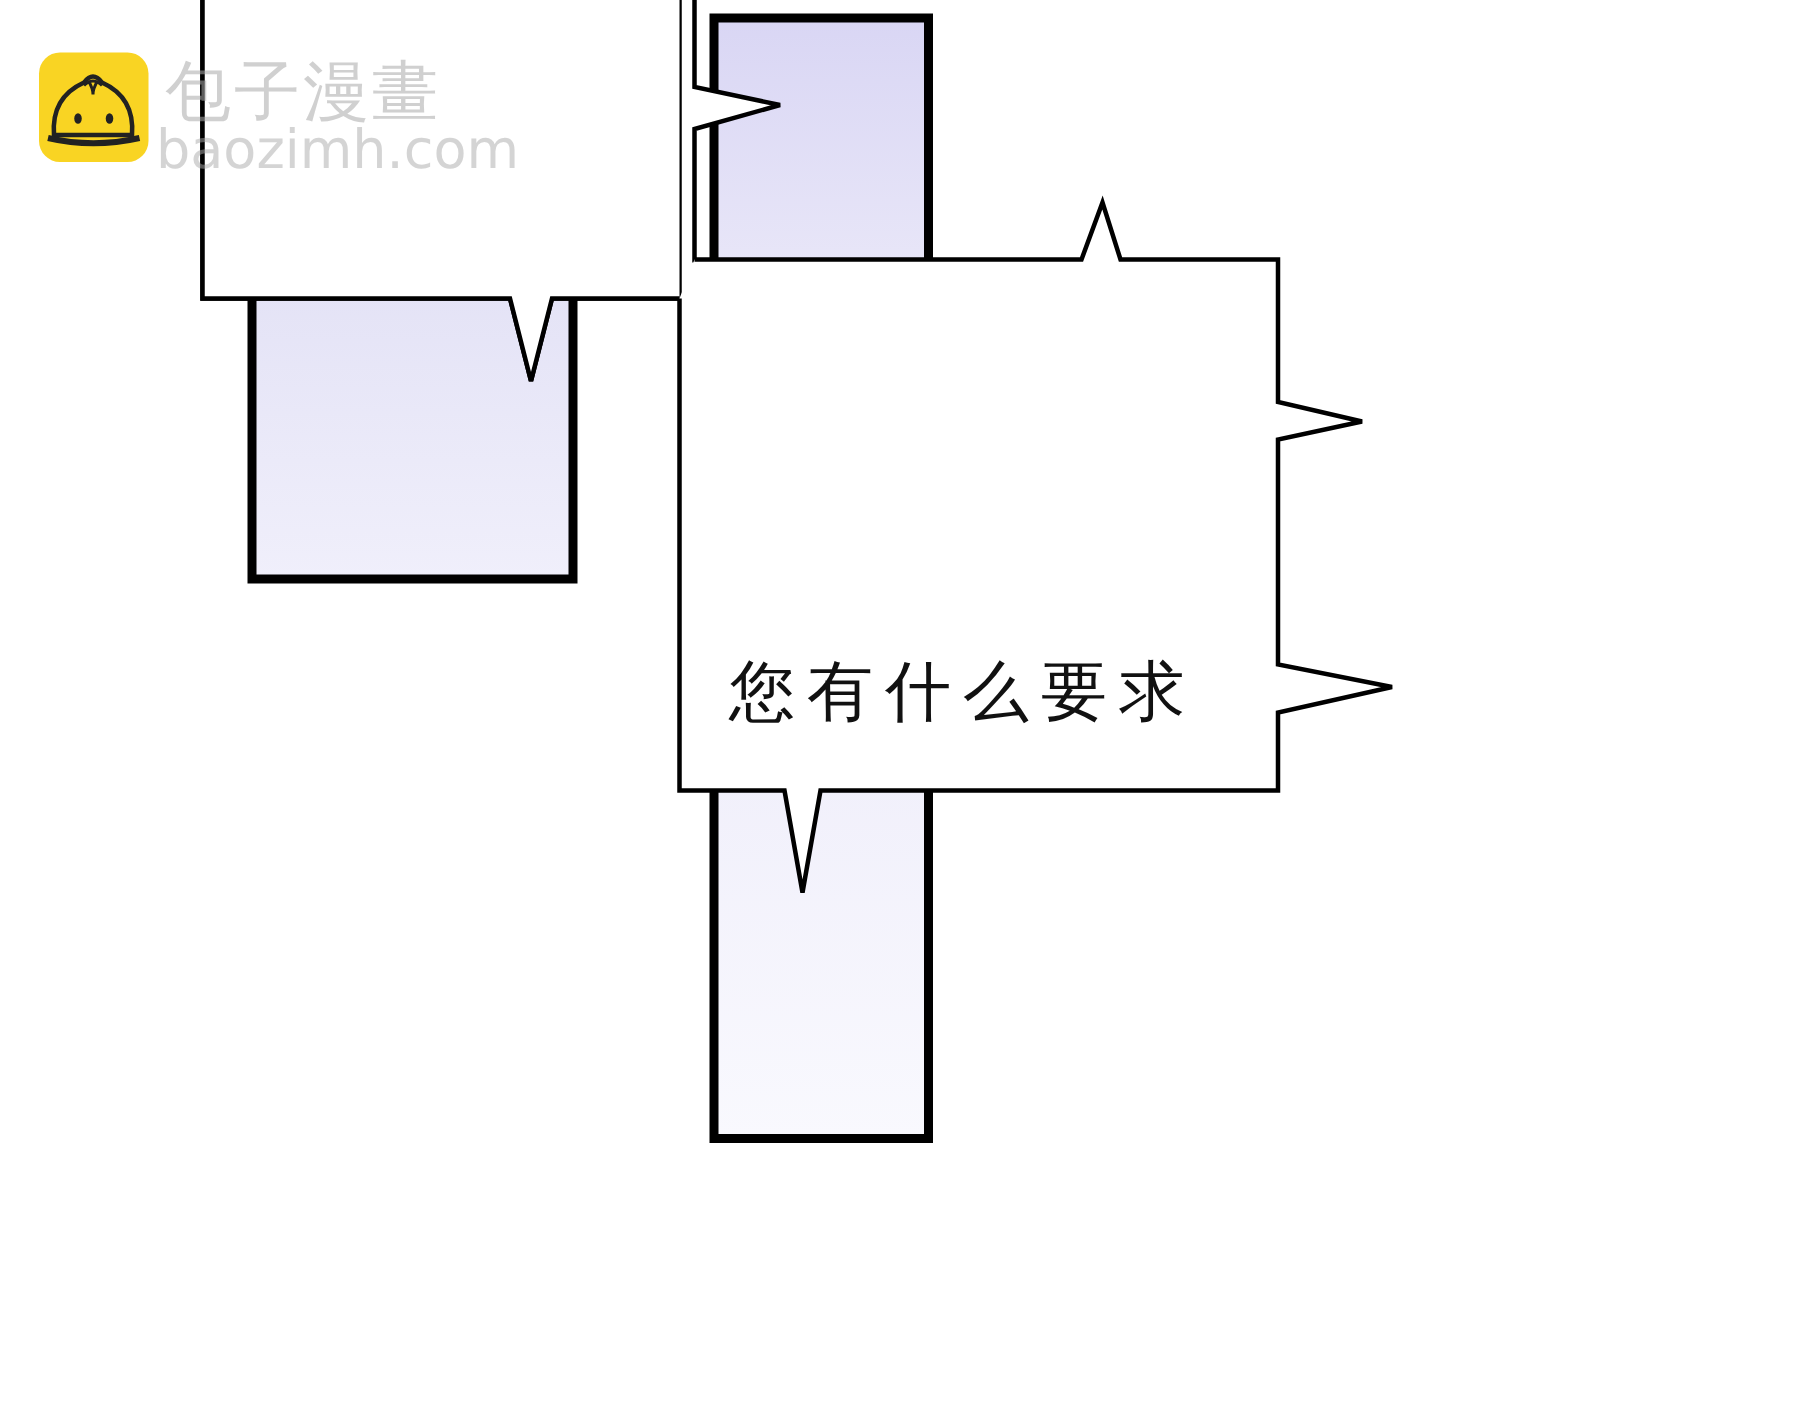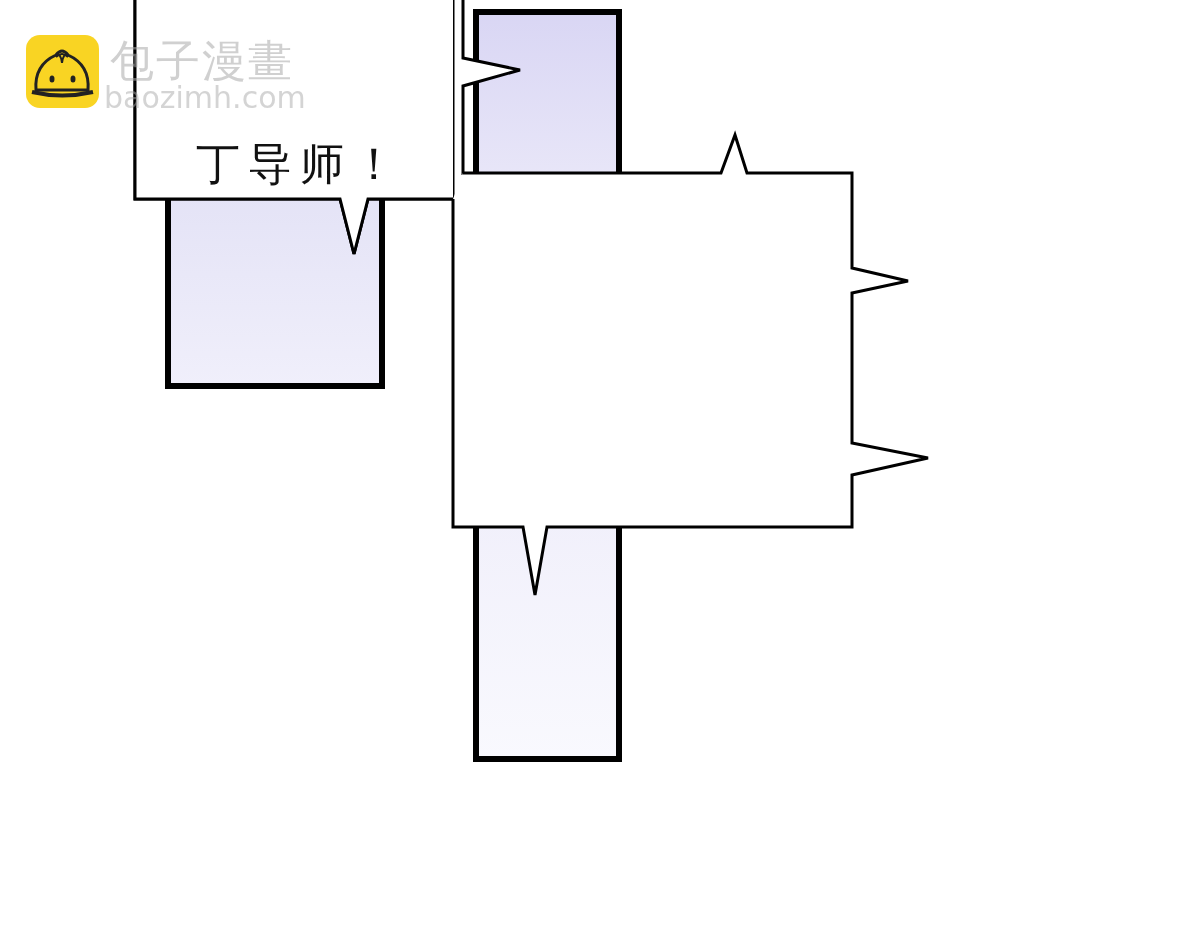--- a/index.html
+++ b/index.html
@@ -1,21 +1,21 @@
 <!DOCTYPE html>
 <html><head>
 <meta charset="utf-8">
 <style>
   html, body { margin:0; padding:0; }
   body { width:1200px; height:937px; background:#ffffff; position:relative; overflow:hidden; font-family:"DejaVu Sans", sans-serif; }
   svg.scene { position:absolute; left:0; top:0; }
   .bubble-text { position:absolute; color:#111; font-size:44px; line-height:72px; letter-spacing:8px; white-space:pre; font-family:"DejaVu Sans", sans-serif; }
   .wm-logo { position:absolute; left:26px; top:35px; width:73px; height:73px; border-radius:14px; background:#f9d423; }
   .wm-title { position:absolute; left:110px; top:32px; font-size:44px; color:rgba(170,170,170,0.55); letter-spacing:2px; font-family:"DejaVu Sans", sans-serif; }
-  .wm-url { position:absolute; left:104px; top:80px; font-size:30px; color:rgba(170,170,170,0.5); font-family:"DejaVu Sans", sans-serif; }
+  .wm-url { position:absolute; left:104px; top:80px; font-size:36px; color:rgba(170,170,170,0.5); font-family:"DejaVu Sans", sans-serif; }
 </style>
 </head>
 <body>
 
 <svg class="scene" width="1200" height="937" viewBox="0 0 1200 937">
   <defs>
     <linearGradient id="g1" x1="0" y1="0" x2="0" y2="1">
       <stop offset="0" stop-color="#d9d6f4"></stop>
       <stop offset="1" stop-color="#e8e6f8"></stop>
     </linearGradient>
@@ -47,24 +47,24 @@
     <path d="M135,-5 L135,199 L340,199 L354,254 L368,199 L453,199" fill="none" stroke="#000" stroke-width="3"></path>
     <path d="M463,-5 L463,58 L520,70 L463,86 L463,175" fill="#fff" stroke="#000" stroke-width="3"></path>
   </g>
 
   <g>
     <path d="M453,199 L453,527 L523,527 L535,595 L547,527 L852,527 L852,475 L928,458 L852,443 L852,293 L908,281 L852,268 L852,173 L747,173 L735,135 L721,173 L463,173" fill="#fff" stroke="#000" stroke-width="3" stroke-linejoin="miter"></path>
   </g>
 </svg>
 
 <div class="bubble-text" style="left:196px; top:-16px;">
-  <div>丁导师！</div>
 </div>
 
 <div class="bubble-text" style="left:486px; top:282px;">
+  <div>您有什么要求</div>
 </div>
 
 <div class="wm-logo">
   <svg width="73" height="73" viewBox="0 0 73 73">
     <path d="M10,55 Q8,30 30,20 Q36,12 42,20 Q64,30 62,55 Z" fill="#f9d423" stroke="#222" stroke-width="3"></path>
     <path d="M30,22 Q36,16 42,22 M33,19 Q36,24 36,28 M39,19 Q36,24 36,28" fill="none" stroke="#222" stroke-width="2"></path>
     <ellipse cx="26" cy="44" rx="2.5" ry="3.5" fill="#222"></ellipse>
     <ellipse cx="47" cy="44" rx="2.5" ry="3.5" fill="#222"></ellipse>
     <path d="M6,57 Q36,64 67,57" fill="none" stroke="#222" stroke-width="4"></path>
   </svg>

